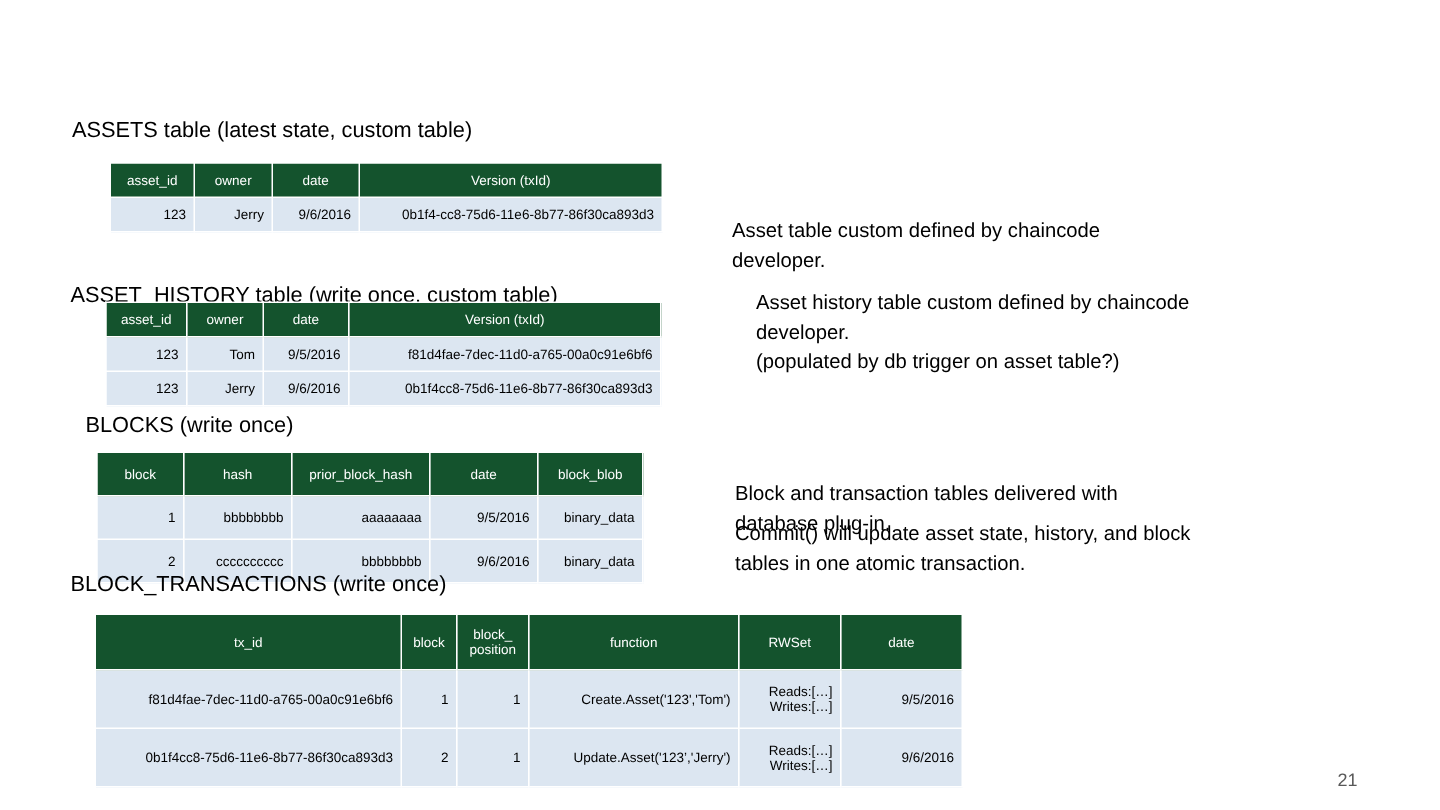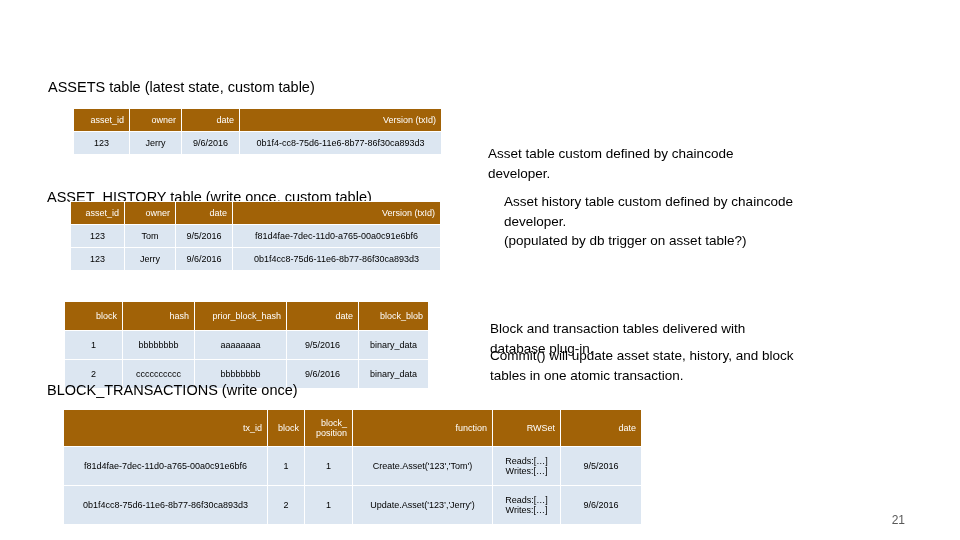--- a/index.html
+++ b/index.html
@@ -38,32 +38,32 @@
     line-height: 1.45;
   }
 
   table.grid {
     position: absolute;
     border-collapse: collapse;
     table-layout: fixed;
     font-size: 9px;
   }
   table.grid th {
-    background: #a16207;
+    background: #14532d;
     color: #ffffff;
     font-weight: normal;
-    text-align: right;
+    text-align: center;
     padding: 4px 5px;
     border: 1px solid #ffffff;
     vertical-align: middle;
   }
   table.grid td {
     background: #dce6f1;
     color: #000000;
-    text-align: center;
+    text-align: right;
     padding: 4px 5px;
     border: 1px solid #ffffff;
     vertical-align: middle;
   }
   table.grid tr.alt td {
     background: #dce6f1;
   }
 
   
   #assets-table { left: 73px; top: 108px; width: 368px; }
@@ -188,20 +188,21 @@
         <td>Jerry</td>
         <td>9/6/2016</td>
         <td>0b1f4cc8-75d6-11e6-8b77-86f30ca893d3</td>
       </tr>
     </tbody>
   </table>
 
   <div class="caption" id="caption-2" style="white-space: pre-line;">Asset history table custom defined by chaincode developer.
 (populated by db trigger on asset table?)</div>
 
+  <div class="section-label" id="label-blocks">BLOCKS (write once)</div>
 
   <table class="grid" id="blocks-table">
     <colgroup>
         <col class="c0">
         <col class="c1">
         <col class="c2">
         <col class="c3">
         <col class="c4">
       </colgroup>
     <thead>

